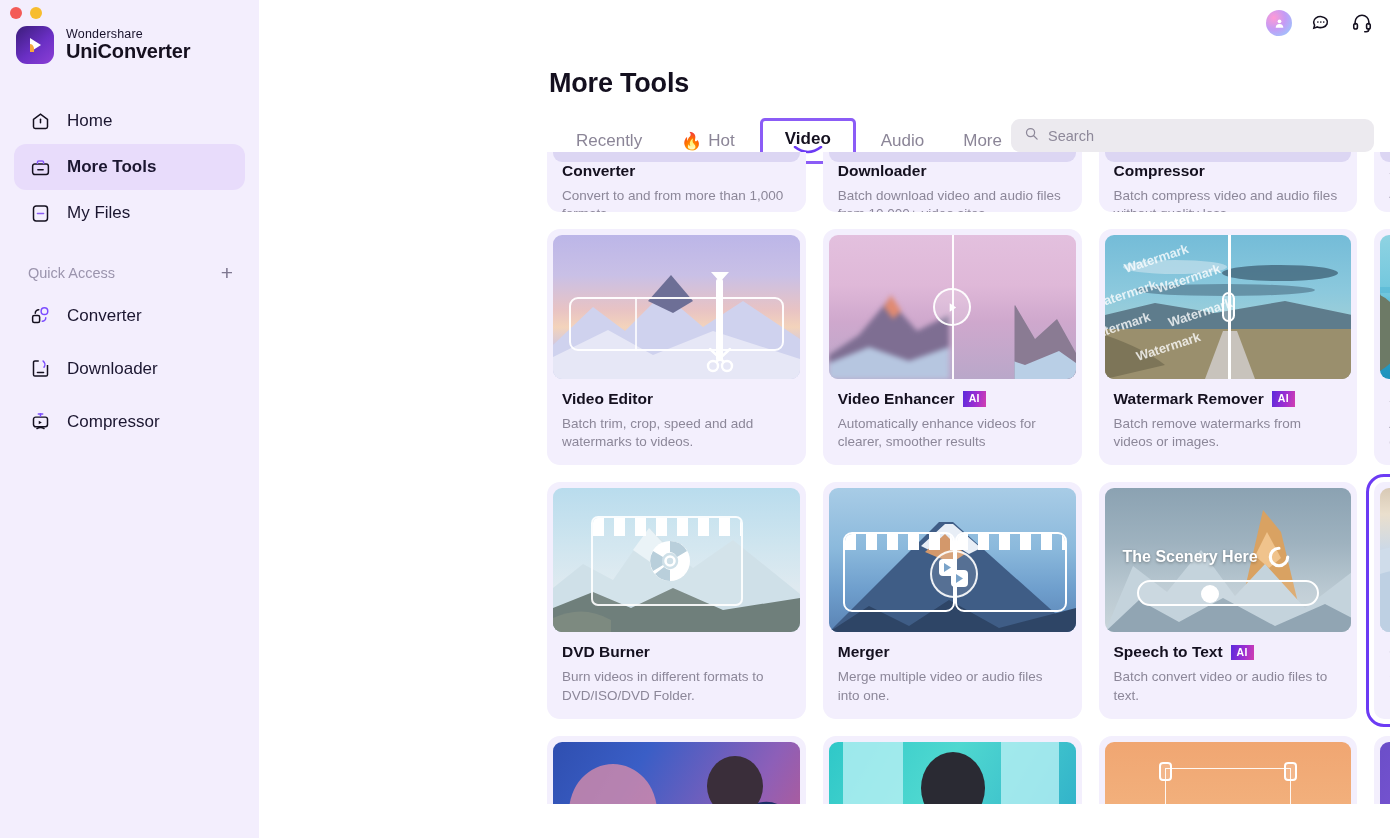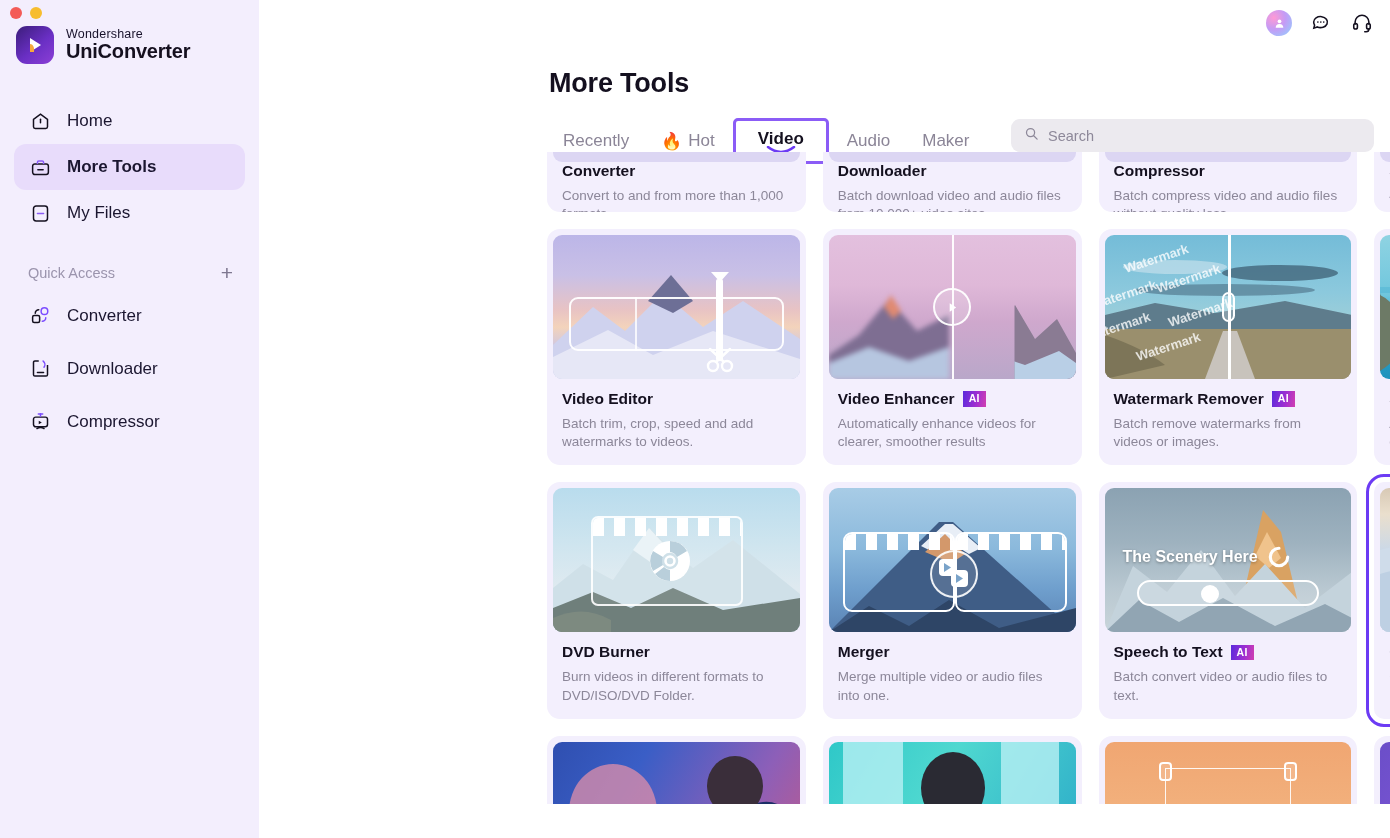--- a/index.html
+++ b/index.html
@@ -66,21 +66,21 @@
     background: radial-gradient(circle at 30% 30%, #ff9ad5 0%, #c49bf5 45%, #8fd4ff 100%);
     display: flex; align-items: center; justify-content: center;
   }
   .topicon { width: 24px; height: 24px; cursor: pointer; display:flex; align-items:center; justify-content:center;}
 
   .page-title {
     position: absolute; left: 290px; top: 68px;
     font-size: 27px; font-weight: 700; color: #14101f; letter-spacing: -.2px;
   }
 
-  .tabs { position: absolute; left: 290px; top: 118px; display: flex; align-items: center; gap: 4px; text-align: right; }
+  .tabs { position: absolute; left: 303px; top: 118px; display: flex; align-items: center; gap: 11px; text-align: right; }
   .tab {
     font-size: 17px; color: #8b8597; padding: 10px 14px; cursor: pointer;
     display: flex; align-items: center; gap: 6px; position: relative;
   }
   .tab.selected {
     color: #14101f; font-weight: 700;
     border: 3px solid #8b5cf6; border-radius: 5px;
     background: #fff; padding: 8px 22px 12px 22px;
   }
   .tab.selected .smile {
@@ -302,21 +302,21 @@
       <div class="tab selected">
         <span>Video</span>
         <svg class="smile" width="30" height="9" viewBox="0 0 30 9">
           <path d="M2 1 Q15 11 28 1" stroke="#6c3bf4" stroke-width="2.6" fill="none" stroke-linecap="round"></path>
         </svg>
       </div>
       <div class="tab">
         <span>Audio</span>
       </div>
       <div class="tab">
-        <span>Maker</span>
+        <span>More</span>
       </div>
     </div>
 
     <div class="searchbox">
       <span>
         <svg width="15" height="15" viewBox="0 0 24 24" fill="none" stroke="#8d8899" stroke-width="2">
           <circle cx="10.5" cy="10.5" r="6.5"></circle>
             <path d="M15.5 15.5 L21 21" stroke-linecap="round"></path>
         </svg>
       </span>

